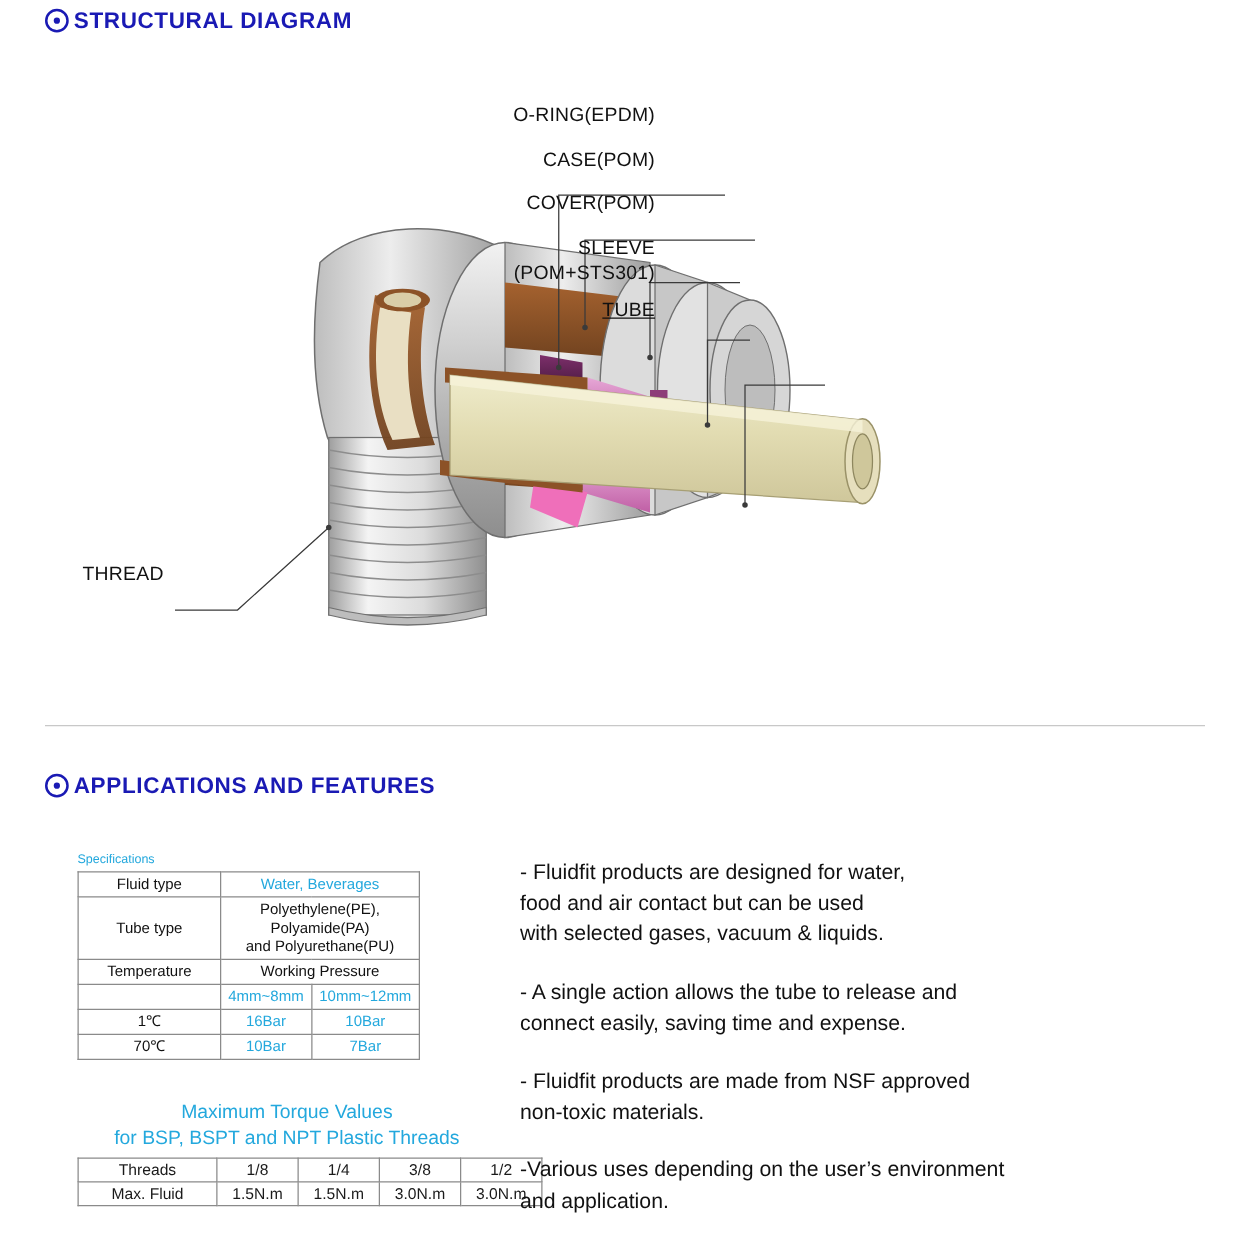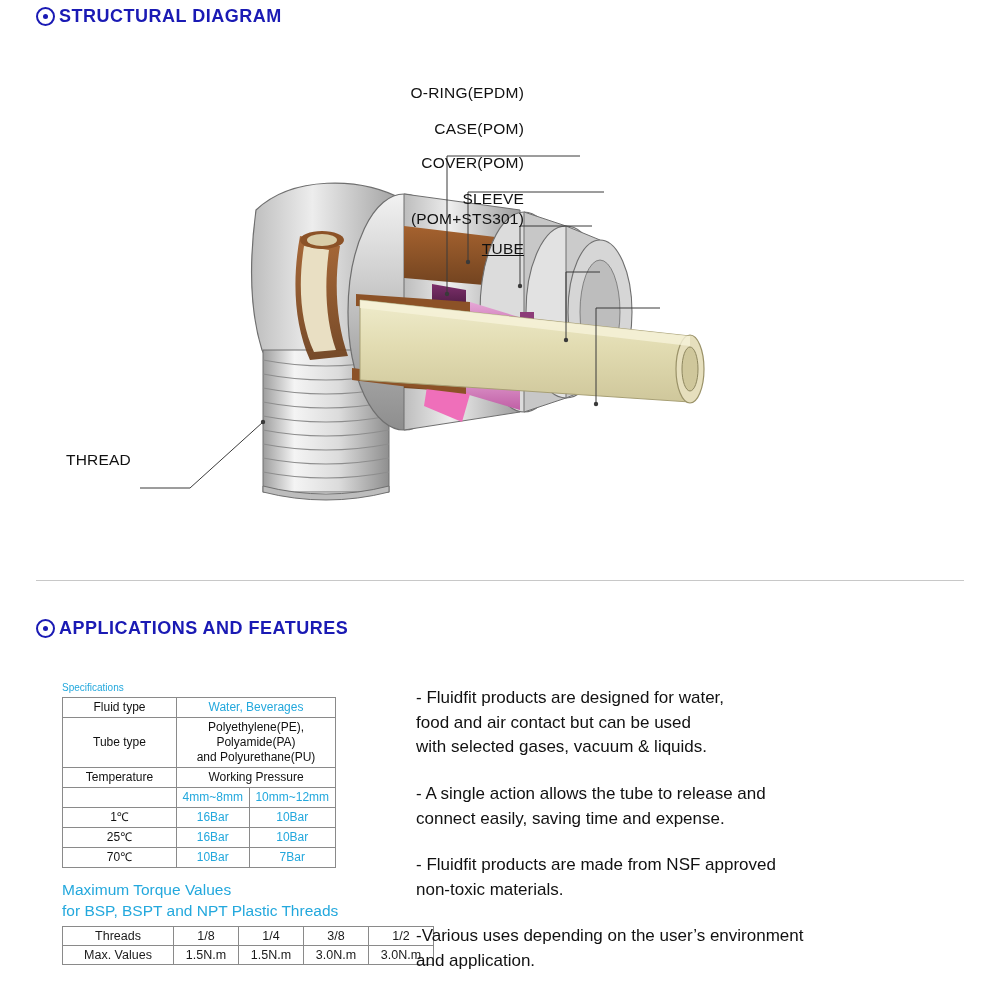--- a/index.html
+++ b/index.html
@@ -324,47 +324,42 @@
         <td></td>
         <td class="cyan" colspan="2">4mm~8mm</td>
         <td class="cyan">10mm~12mm</td>
       </tr>
       <tr>
         <td>1℃</td>
         <td class="cyan" colspan="2">16Bar</td>
         <td class="cyan">10Bar</td>
       </tr>
       <tr>
-        <td>25℃</td>
-        <td class="cyan" colspan="2">16Bar</td>
-        <td class="cyan">10Bar</td>
-      </tr>
-      <tr>
         <td>70℃</td>
         <td class="cyan" colspan="2">10Bar</td>
         <td class="cyan">7Bar</td>
       </tr>
     </tbody>
   </table>
 </div>
 
 <div id="torque-block">
-  <div class="torque-title" style="white-space:pre-line;">Maximum Torque Values
+  <div class="torque-title" style="white-space:pre-line;text-align:center;">Maximum Torque Values
 for BSP, BSPT and NPT Plastic Threads</div>
   <table class="torque-table">
     <tbody>
       <tr>
         <td style="width:102px;">Threads</td>
         <td>1/8</td>
         <td>1/4</td>
         <td>3/8</td>
         <td>1/2</td>
       </tr>
       <tr>
-        <td>Max. Values</td>
+        <td>Max. Fluid</td>
         <td>1.5N.m</td>
         <td>1.5N.m</td>
         <td>3.0N.m</td>
         <td>3.0N.m</td>
       </tr>
     </tbody>
   </table>
 </div>
 
 <div id="features-list">

